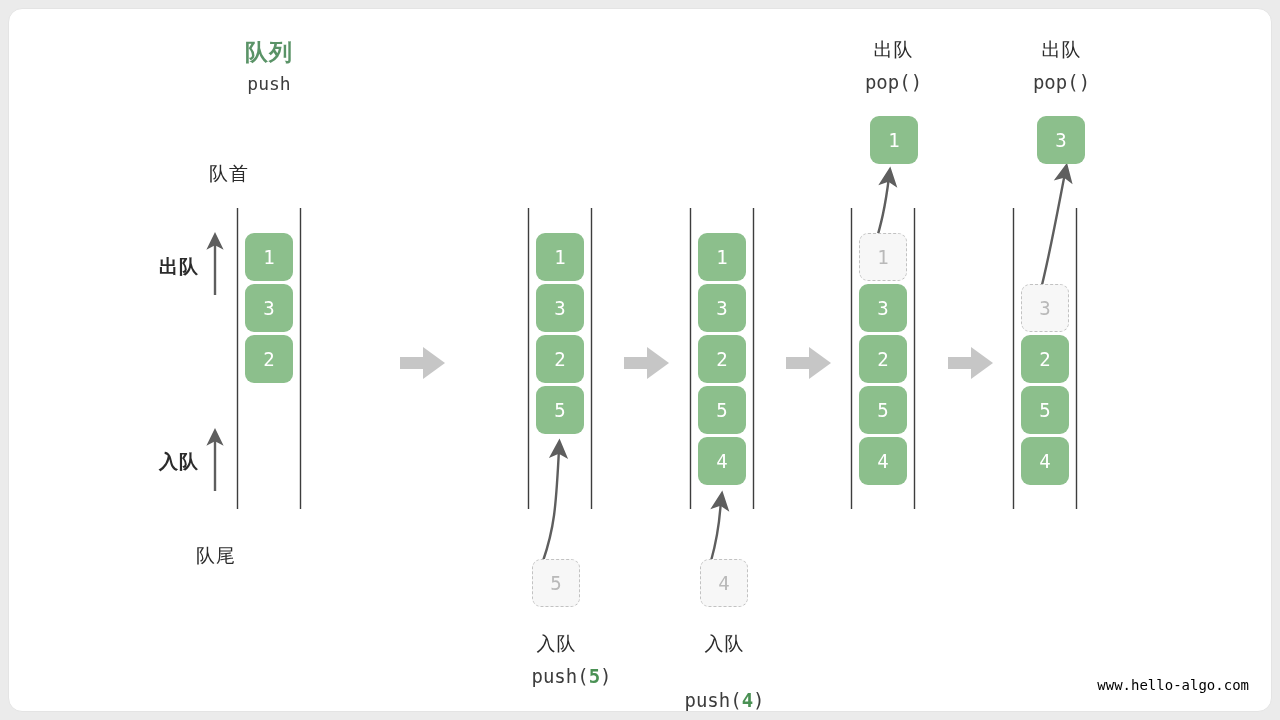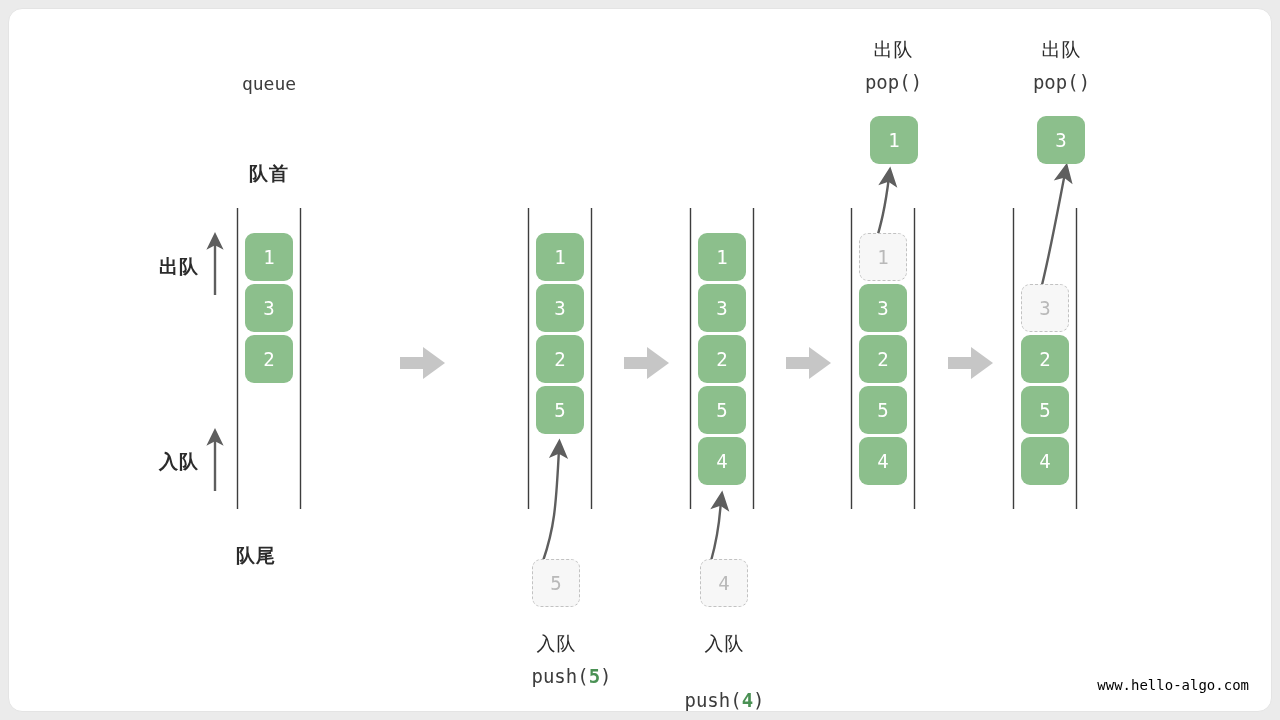--- a/index.html
+++ b/index.html
@@ -25,22 +25,22 @@
     font-size: 23px; font-weight: bold; color: #5a9367;
     text-align: center; white-space: nowrap;
     letter-spacing: 1px;
   }
   .title-mono {
     font-size: 18px; color: #3d3d3d;
     font-family: "DejaVu Sans Mono", "Liberation Mono", monospace;
     text-align: center; white-space: nowrap;
   }
   .endlabel {
-    font-size: 19px; font-weight: bold; color: #2b2b2b;
-    text-align: center; white-space: nowrap; letter-spacing: 1px;
+    font-size: 19px; font-weight: normal; color: #2b2b2b;
+    text-align: left; white-space: nowrap; letter-spacing: 1px;
   }
   .side-label {
     font-size: 19px; font-weight: bold; color: #2b2b2b;
     text-align: right; white-space: nowrap; letter-spacing: 1px;
   }
   .op-cn {
     font-size: 19px; color: #2b2b2b;
     text-align: center; white-space: nowrap; letter-spacing: 1px;
   }
   .op-code {
@@ -135,21 +135,22 @@
       <path d="M615,348 L638,348 L638,338 L660,354 L638,370 L638,360 L615,360 Z" fill="#c6c6c6"></path>
     </g>
     <g>
       <path d="M777,348 L800,348 L800,338 L822,354 L800,370 L800,360 L777,360 Z" fill="#c6c6c6"></path>
     </g>
     <g>
       <path d="M939,348 L962,348 L962,338 L984,354 L962,370 L962,360 L939,360 Z" fill="#c6c6c6"></path>
     </g>
   </svg>
 
-  <div class="abs title-mono" style="left:200px; top:64px; width:120px;">queue</div>
+  <div class="abs title-cn" style="left:200px; top:28px; width:120px;">队列</div>
+  <div class="abs title-mono" style="left:200px; top:64px; width:120px;">push</div>
 
   <div class="abs endlabel" style="left:200px; top:152px; width:120px;">队首</div>
   <div class="abs endlabel" style="left:187px; top:534px; width:120px;">队尾</div>
 
   <div class="abs side-label" style="left:80px; top:245px; width:110px;">出队</div>
   <div class="abs side-label" style="left:80px; top:440px; width:110px;">入队</div>
 
   <div class="abs" style="left:236px; top:224px;">
     <div class="cell filled" style="position:absolute; left:0; top:0;">1</div>
     <div class="cell filled" style="position:absolute; left:0; top:51px;">3</div>

